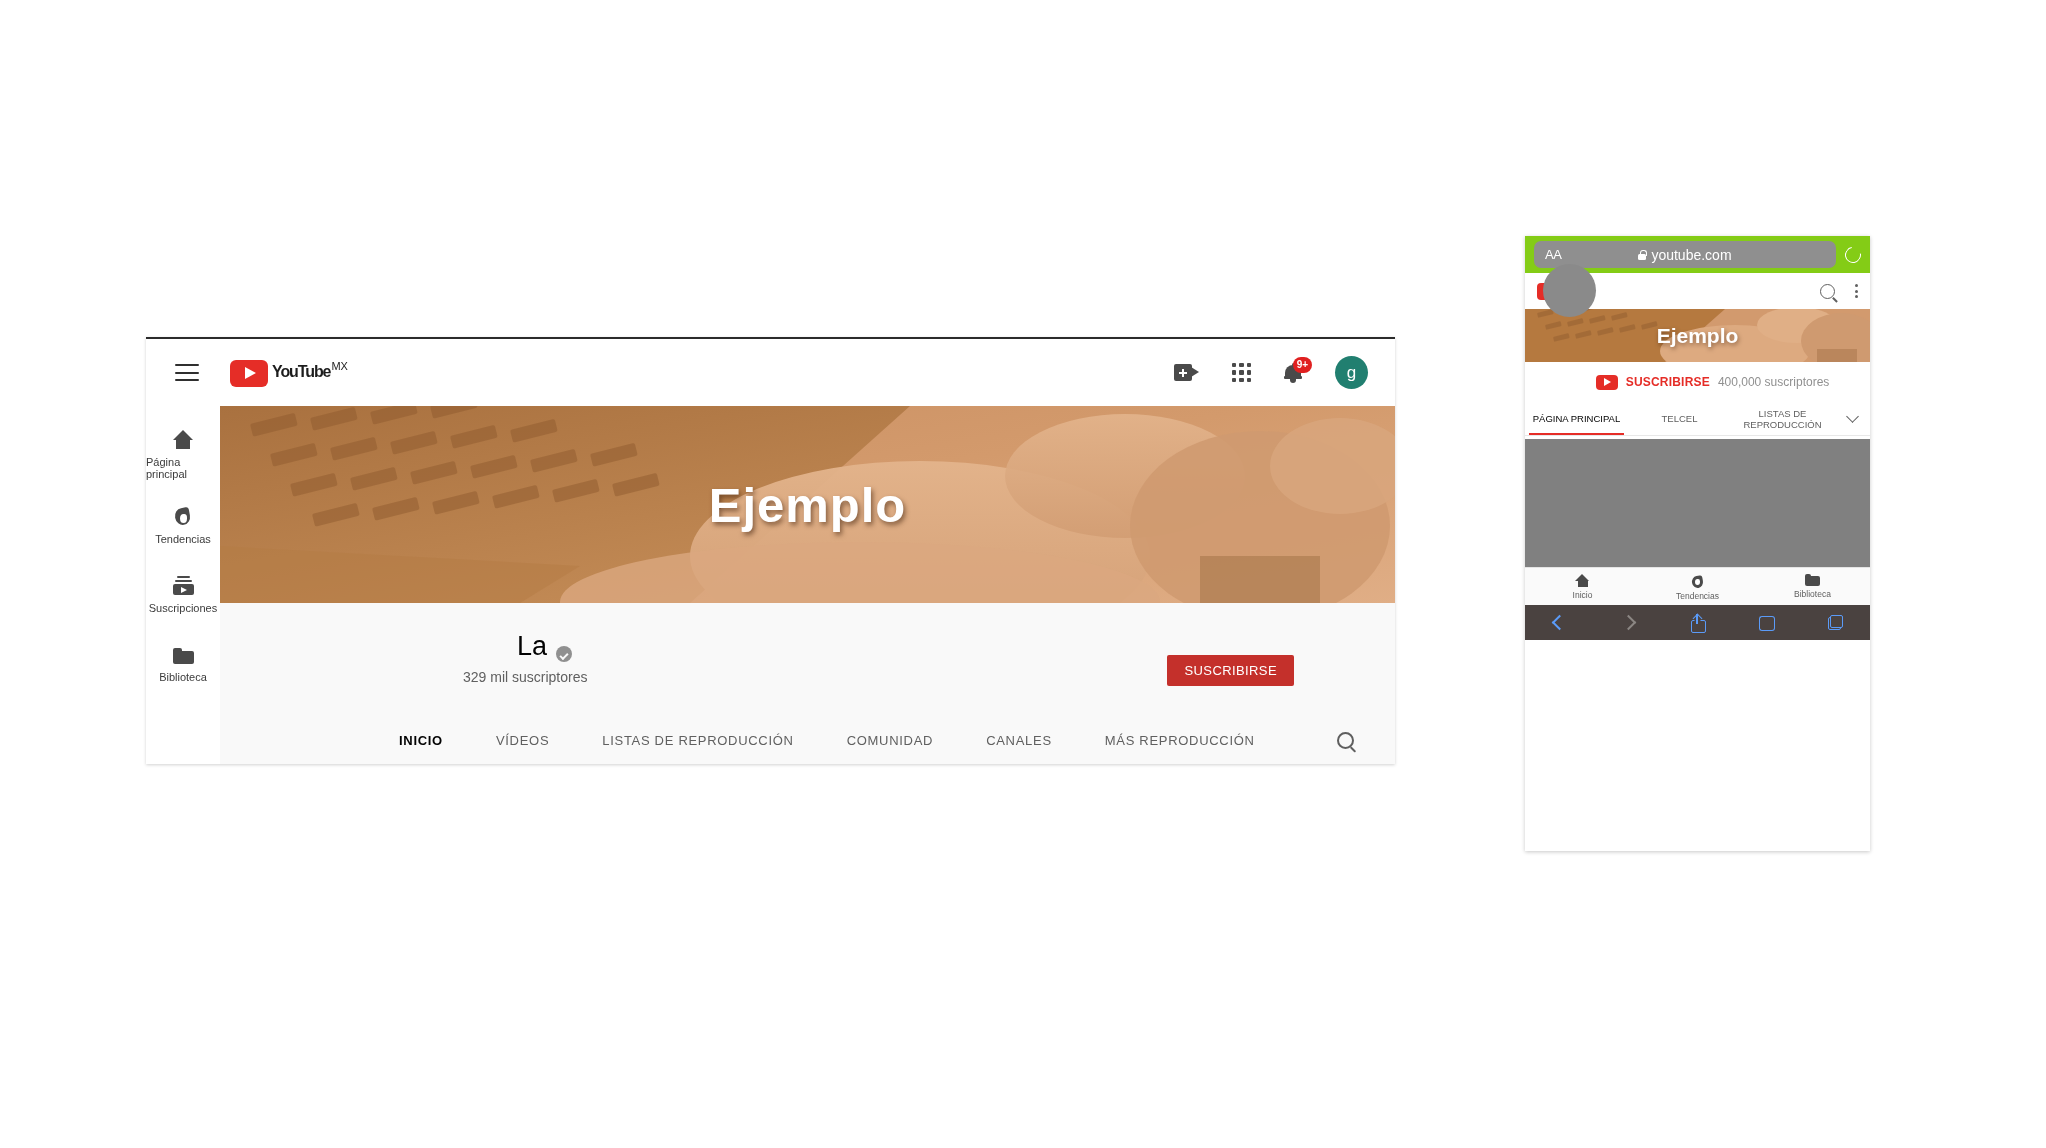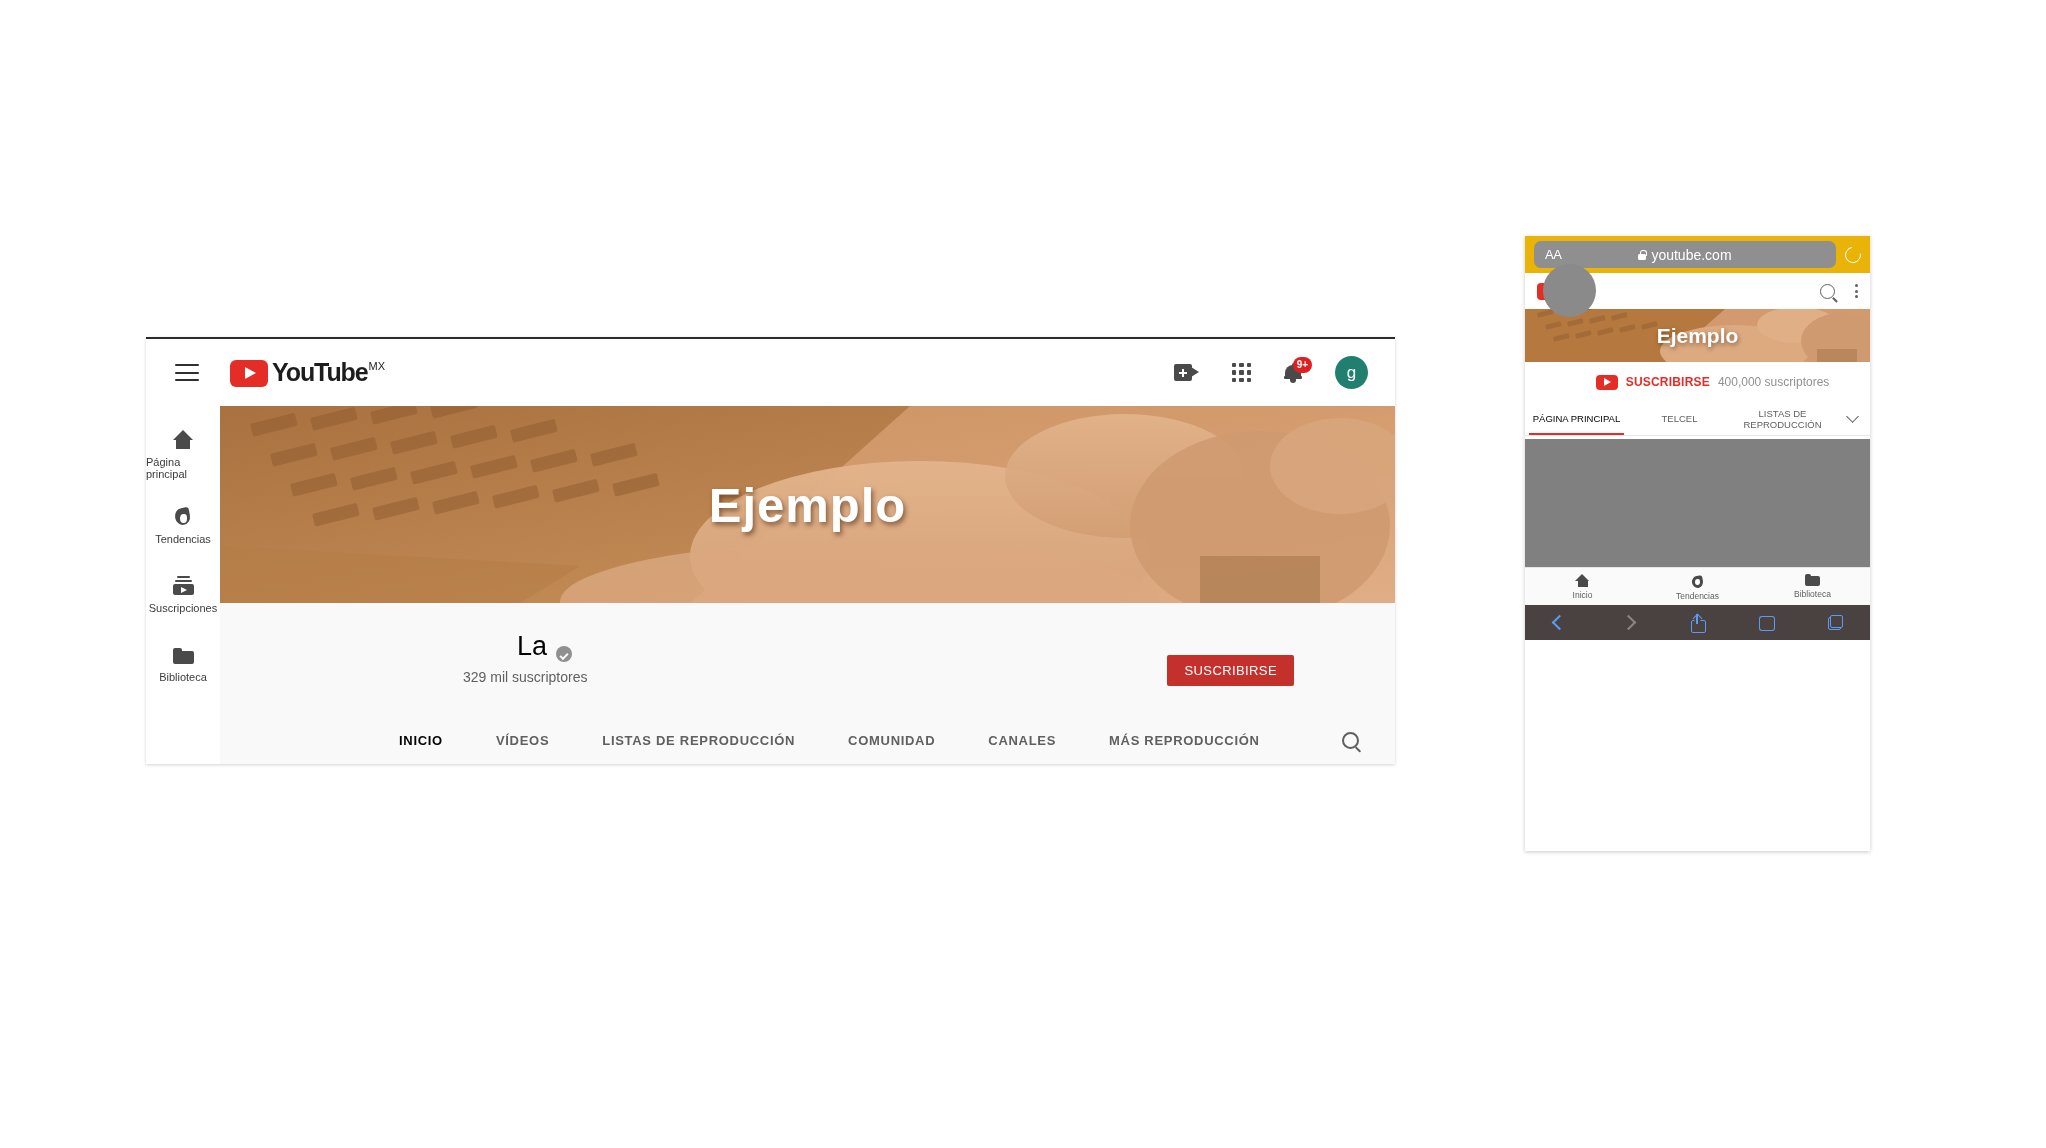--- a/index.html
+++ b/index.html
@@ -27,21 +27,21 @@
   }
   .hamburger { width: 24px; height: 17px; margin-left: 29px; display:flex; flex-direction:column; justify-content:space-between; cursor:pointer;}
   .hamburger i { display:block; height:2px; background:#2f2f2f; border-radius:1px; }
 
   .yt-logo { display:flex; align-items:flex-start; margin-left: 31px; cursor:pointer;}
   .yt-play {
     width: 38px; height: 27px; background:#e52d27; border-radius:6px;
     display:flex; align-items:center; justify-content:center; margin-top:1px;
   }
   .yt-play::after{ content:""; border-left: 11px solid #fff; border-top:6.5px solid transparent; border-bottom:6.5px solid transparent; margin-left:3px;}
-  .yt-word { font-size: 25px; font-weight: 700; color:#1d1d1d; letter-spacing:-1.1px; margin-left:4px; line-height:26px; font-family:"Liberation Sans",sans-serif;}
+  .yt-word { font-size: 16px; font-weight: 700; color:#1d1d1d; letter-spacing:-1.1px; margin-left:4px; line-height:26px; font-family:"Liberation Sans",sans-serif;}
   .yt-cc { font-size: 11px; color:#1d1d1d; font-weight:500; margin-left:1px; margin-top:1px;}
   .dt-search {
     position: absolute; left: 434px; top: 360px;
     width: 580px; height: 38px; display:flex;
   }
   .dt-search input {
     flex:1; height:38px; border:1px solid #d3d3d3; border-right:none;
     padding: 0 12px; font-size:15px; color:#333; outline:none;
     font-family:"Liberation Sans",sans-serif; background:#fff;
   }
@@ -130,21 +130,21 @@
   .ch-subs { position:absolute; left:243px; top:66px; font-size:14px; color:#606060;}
   .dt-subscribe {
     position:absolute; right:101px; top:52px; background:#c4302b; color:#fff;
     border:none; padding:0 17px; height:31px; font-size:13px; font-weight:500;
     letter-spacing:.4px; cursor:pointer; font-family:"Liberation Sans",sans-serif;
     border-radius:2px;
   }
 
   .dt-tabs { position:absolute; left:74px; top:375px; width:1175px; height:52px; display:flex; align-items:center;}
   .dt-tab {
-    font-size:13px; color:#606060; letter-spacing:.7px; font-weight:700;
+    font-size:13px; color:#606060; letter-spacing:.7px; font-weight:400;
     padding:0 6px; height:52px; display:flex; align-items:center; cursor:pointer;
     position:relative; white-space:nowrap; font-family:"Liberation Sans",sans-serif;
   }
   .dt-tab.active { color:#030303; font-weight:700; }
   .dt-tab.active::after { content:""; position:absolute; left:0; right:0; bottom:0; height:2.5px; background:#333;}
   .dt-tab-search { margin-left:auto; margin-right:0; display:flex;align-items:center;cursor:pointer;}
 
   
   .phone {
     position:absolute; left:1525px; top:236px; width:345px; height:615px;
@@ -159,21 +159,21 @@
   .ph-sig i { width:3px; background:#fff; border-radius:.5px; display:block;}
   .ph-sig i:nth-child(1){height:4px}.ph-sig i:nth-child(2){height:6px}.ph-sig i:nth-child(3){height:8px}.ph-sig i:nth-child(4){height:10px;background:#c9c9c9}
   .ph-wifi { width:15px;height:11px;position:relative;margin-left:6px;}
   .ph-wifi::before{content:"";position:absolute;left:0;top:0;width:15px;height:15px;border:2.2px solid #fff;border-radius:50%;clip-path:polygon(0 0,100% 0,100% 42%,0 42%);}
   .ph-wifi::after{content:"";position:absolute;left:5.2px;top:6px;width:4.5px;height:4.5px;background:#fff;border-radius:50%;}
   .ph-time { position:absolute; left:0; right:0; text-align:center; font-size:14px; font-weight:600;}
   .ph-batt { margin-left:auto; width:25px;height:12px;border:1.6px solid #fff;border-radius:3px;position:relative; z-index:2;}
   .ph-batt::after{content:"";position:absolute;right:-4px;top:3px;width:2px;height:5px;background:#fff;border-radius:0 1px 1px 0;}
   .ph-batt i { position:absolute; left:1.5px; top:1.5px; bottom:1.5px; width:8px; background:#fff; border-radius:1px; display:block;}
 
-  .ph-urlbar { height:37px; background:#eab308; display:flex; align-items:center; padding:0 9px; }
+  .ph-urlbar { height:37px; background:#84cc16; display:flex; align-items:center; padding:0 9px; }
   .ph-url-field {
     flex:1; height:27px; background:#8f8f8f; border-radius:7px; display:flex;
     align-items:center; justify-content:center; position:relative; color:#fff; font-size:14px;
   }
   .ph-aa { position:absolute; left:11px; font-size:13px; letter-spacing:-.5px;}
   .ph-lock { width:8px;height:10px;position:relative;margin-right:5px;}
   .ph-lock::before{content:"";position:absolute;left:1.6px;top:0;width:5px;height:5px;border:1.5px solid #fff;border-bottom:none;border-radius:3px 3px 0 0;}
   .ph-lock::after{content:"";position:absolute;left:0;top:4px;width:8px;height:6px;background:#fff;border-radius:1.5px;}
   .ph-reload { width:16px;height:16px;margin-left:9px;border:1.8px solid #fff;border-radius:50%;border-top-color:transparent;transform:rotate(35deg);position:relative;}
 

